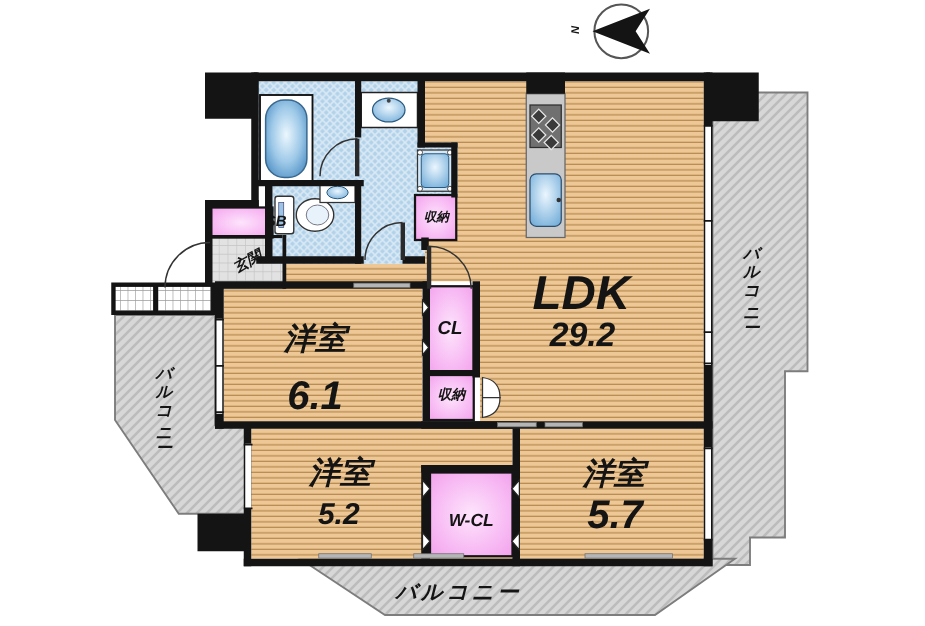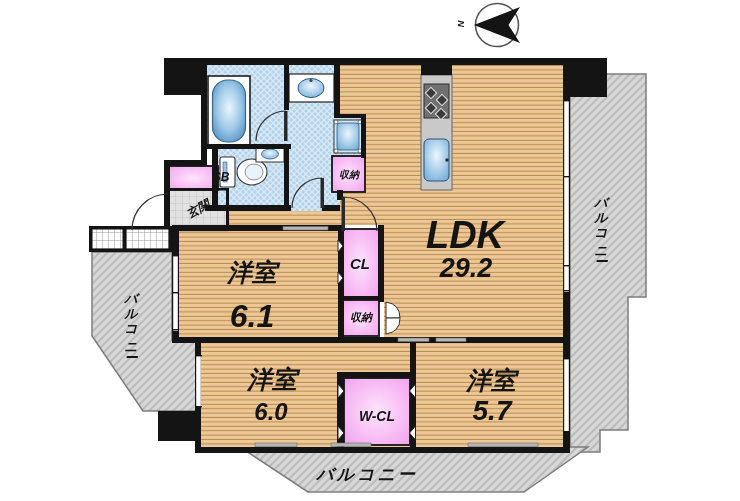--- a/index.html
+++ b/index.html
@@ -226,24 +226,24 @@
 
   <div class="lbl rot90" style="left:461px;top:24px;font-size:9px;">N</div>
 
   <div class="lbl" style="left:465px;top:235px;font-size:38px;">LDK</div>
   <div class="lbl" style="left:466px;top:268px;font-size:27px;">29.2</div>
 
   <div class="lbl" style="left:252px;top:272px;font-size:25px;">洋室</div>
   <div class="lbl" style="left:252px;top:305px;font-size:32px;margin-top:11px;">6.1</div>
 
   <div class="lbl" style="left:272px;top:379px;font-size:25px;">洋室</div>
-  <div class="lbl" style="left:271px;top:412px;font-size:24px;">6.0</div>
+  <div class="lbl" style="left:271px;top:412px;font-size:24px;">5.2</div>
 
   <div class="lbl" style="left:491px;top:380px;font-size:25px;">洋室</div>
-  <div class="lbl" style="left:492px;top:411px;font-size:28px;">5.7</div>
+  <div class="lbl" style="left:492px;top:411px;font-size:32px;">5.7</div>
 
   <div class="lbl" style="left:360px;top:263px;font-size:15px;">CL</div>
   <div class="lbl" style="left:361px;top:317px;font-size:11px;">収納</div>
   <div class="lbl" style="left:349px;top:175px;font-size:10px;">収納</div>
   <div class="lbl" style="left:377px;top:416px;font-size:14px;text-align:center;">W-CL</div>
   <div class="lbl" style="left:193px;top:177px;font-size:12px;margin-left:28px;">SB</div>
   <div class="lbl rot28" style="left:198px;top:209px;font-size:12px;">玄関</div>
 
   <div class="lbl v" style="left:601px;top:222px;font-size:13px;">バルコニー</div>
   <div class="lbl v" style="left:131px;top:318px;font-size:13px;">バルコニー</div>

